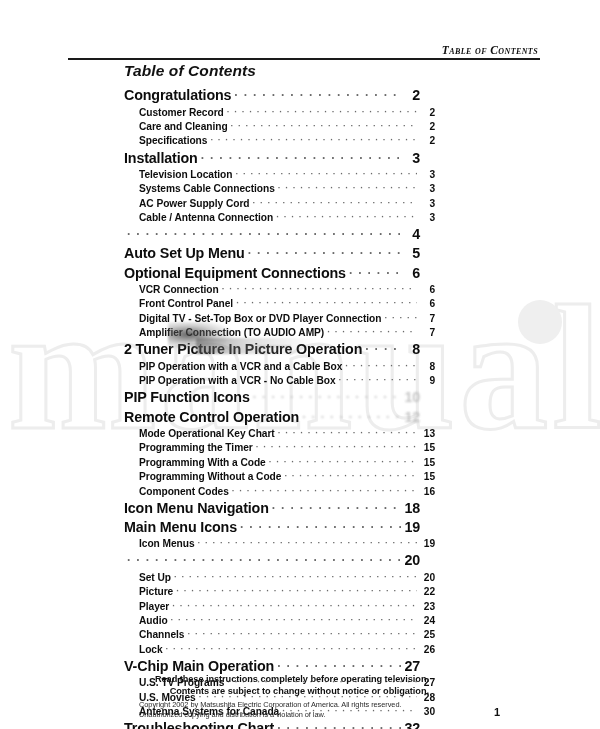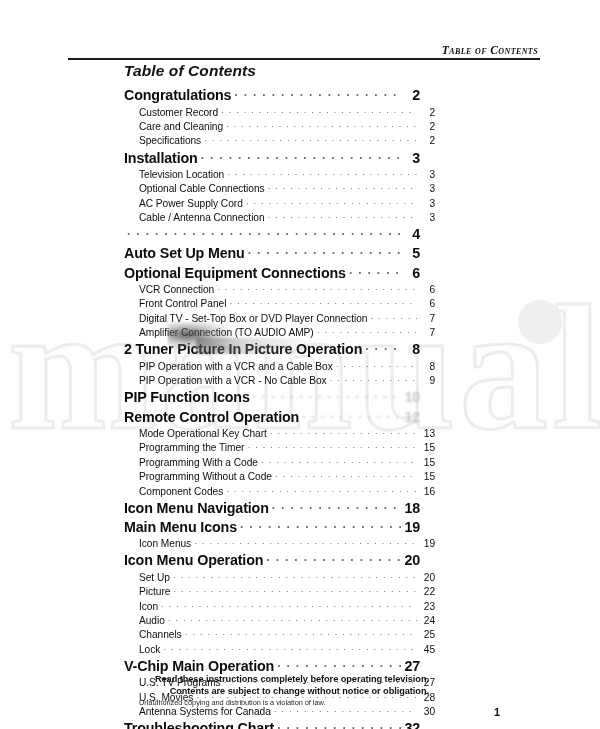--- a/index.html
+++ b/index.html
@@ -116,21 +116,21 @@
     letter-spacing: -0.15px;
   }
   .lvl1 .dots { font-size: 12px; position: relative; top: -1px; }
   .lvl1 .pageno { width: 16px; font-size: 14.3px; }
 
   
   .lvl2 {
     height: 14.4px;
     padding-left: 21px;
     font-size: 10.2px;
-    font-weight: normal;
+    font-weight: bold;
     letter-spacing: -0.05px;
   }
   .lvl2 .dots { font-size: 9px; position: relative; top: -1px; }
   .lvl2 .pageno { width: 16px; font-size: 10.2px; }
 
   
   .degraded .label .tail,
   .degraded .dots,
   .degraded .pageno {
     color: #b9b9b9;
@@ -239,21 +239,21 @@
           <span class="label">Installation</span>
           <span class="dots">· · · · · · · · · · · · · · · · · · · · · · · · · · · · · · · · · · · · · · · · · · · · · · · · · · · · · · · · · · · · · · · · · · · · · · · · · · · · · · · · · · · · · · · · · </span>
           <span class="pageno">3</span>
         </div>
         <div class="row lvl2">
           <span class="label">Television Location</span>
           <span class="dots">· · · · · · · · · · · · · · · · · · · · · · · · · · · · · · · · · · · · · · · · · · · · · · · · · · · · · · · · · · · · · · · · · · · · · · · · · · · · · · · · · · · · · · · · · </span>
           <span class="pageno">3</span>
         </div>
         <div class="row lvl2">
-          <span class="label">Optional Cable Connections</span>
+          <span class="label">Systems Cable Connections</span>
           <span class="dots">· · · · · · · · · · · · · · · · · · · · · · · · · · · · · · · · · · · · · · · · · · · · · · · · · · · · · · · · · · · · · · · · · · · · · · · · · · · · · · · · · · · · · · · · · </span>
           <span class="pageno">3</span>
         </div>
         <div class="row lvl2">
           <span class="label">AC Power Supply Cord</span>
           <span class="dots">· · · · · · · · · · · · · · · · · · · · · · · · · · · · · · · · · · · · · · · · · · · · · · · · · · · · · · · · · · · · · · · · · · · · · · · · · · · · · · · · · · · · · · · · · </span>
           <span class="pageno">3</span>
         </div>
         <div class="row lvl2">
           <span class="label">Cable / Antenna Connection</span>
@@ -355,53 +355,52 @@
           <span class="label">Main Menu Icons</span>
           <span class="dots">· · · · · · · · · · · · · · · · · · · · · · · · · · · · · · · · · · · · · · · · · · · · · · · · · · · · · · · · · · · · · · · · · · · · · · · · · · · · · · · · · · · · · · · · · </span>
           <span class="pageno">19</span>
         </div>
         <div class="row lvl2">
           <span class="label">Icon Menus</span>
           <span class="dots">· · · · · · · · · · · · · · · · · · · · · · · · · · · · · · · · · · · · · · · · · · · · · · · · · · · · · · · · · · · · · · · · · · · · · · · · · · · · · · · · · · · · · · · · · </span>
           <span class="pageno">19</span>
         </div>
         <div class="row lvl1">
-          <span class="label">Icon Menu Operation</span>
           <span class="dots">· · · · · · · · · · · · · · · · · · · · · · · · · · · · · · · · · · · · · · · · · · · · · · · · · · · · · · · · · · · · · · · · · · · · · · · · · · · · · · · · · · · · · · · · · </span>
           <span class="pageno">20</span>
         </div>
         <div class="row lvl2">
           <span class="label">Set Up</span>
           <span class="dots">· · · · · · · · · · · · · · · · · · · · · · · · · · · · · · · · · · · · · · · · · · · · · · · · · · · · · · · · · · · · · · · · · · · · · · · · · · · · · · · · · · · · · · · · · </span>
           <span class="pageno">20</span>
         </div>
         <div class="row lvl2">
           <span class="label">Picture</span>
           <span class="dots">· · · · · · · · · · · · · · · · · · · · · · · · · · · · · · · · · · · · · · · · · · · · · · · · · · · · · · · · · · · · · · · · · · · · · · · · · · · · · · · · · · · · · · · · · </span>
           <span class="pageno">22</span>
         </div>
         <div class="row lvl2">
-          <span class="label">Icon</span>
+          <span class="label">Player</span>
           <span class="dots">· · · · · · · · · · · · · · · · · · · · · · · · · · · · · · · · · · · · · · · · · · · · · · · · · · · · · · · · · · · · · · · · · · · · · · · · · · · · · · · · · · · · · · · · · </span>
           <span class="pageno">23</span>
         </div>
         <div class="row lvl2">
           <span class="label">Audio</span>
           <span class="dots">· · · · · · · · · · · · · · · · · · · · · · · · · · · · · · · · · · · · · · · · · · · · · · · · · · · · · · · · · · · · · · · · · · · · · · · · · · · · · · · · · · · · · · · · · </span>
           <span class="pageno">24</span>
         </div>
         <div class="row lvl2">
           <span class="label">Channels</span>
           <span class="dots">· · · · · · · · · · · · · · · · · · · · · · · · · · · · · · · · · · · · · · · · · · · · · · · · · · · · · · · · · · · · · · · · · · · · · · · · · · · · · · · · · · · · · · · · · </span>
           <span class="pageno">25</span>
         </div>
         <div class="row lvl2">
           <span class="label">Lock</span>
           <span class="dots">· · · · · · · · · · · · · · · · · · · · · · · · · · · · · · · · · · · · · · · · · · · · · · · · · · · · · · · · · · · · · · · · · · · · · · · · · · · · · · · · · · · · · · · · · </span>
-          <span class="pageno">45</span>
+          <span class="pageno">26</span>
         </div>
         <div class="row lvl1">
           <span class="label">V-Chip Main Operation</span>
           <span class="dots">· · · · · · · · · · · · · · · · · · · · · · · · · · · · · · · · · · · · · · · · · · · · · · · · · · · · · · · · · · · · · · · · · · · · · · · · · · · · · · · · · · · · · · · · · </span>
           <span class="pageno">27</span>
         </div>
         <div class="row lvl2">
           <span class="label">U.S. TV Programs</span>
           <span class="dots">· · · · · · · · · · · · · · · · · · · · · · · · · · · · · · · · · · · · · · · · · · · · · · · · · · · · · · · · · · · · · · · · · · · · · · · · · · · · · · · · · · · · · · · · · </span>
           <span class="pageno">27</span>
@@ -423,17 +422,18 @@
         </div>
       </div>
   </div>
 
   <div class="smudge"></div>
   <div class="smudge2"></div>
 
   <div id="notes">
     <div class="note-bold">Read these instructions completely before operating television.</div>
     <div class="note-bold">Contents are subject to change without notice or obligation.</div>
+    <div class="note-small first">Copyright 2002 by Matsushita Electric Corporation of America. All rights reserved.</div>
     <div class="note-small">Unauthorized copying and distribution is a violation of law.</div>
   </div>
 
   <div id="folio">1</div>
 </div>
 
 </body></html>

